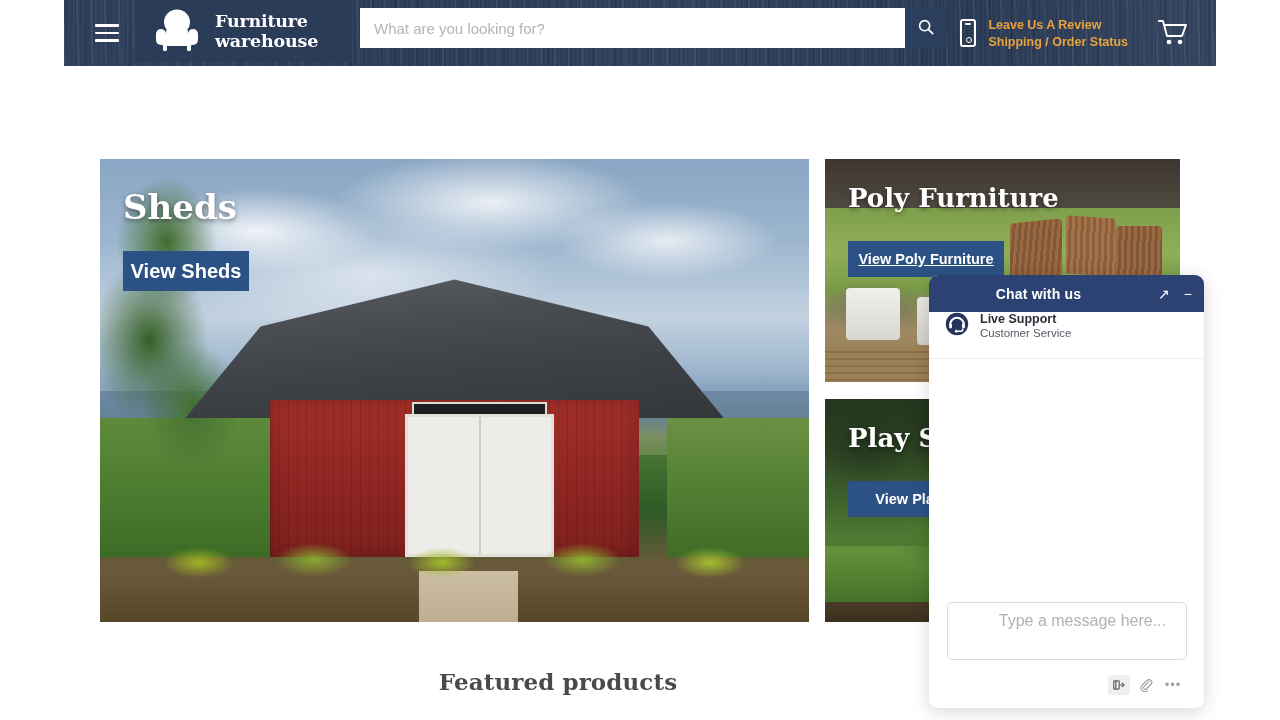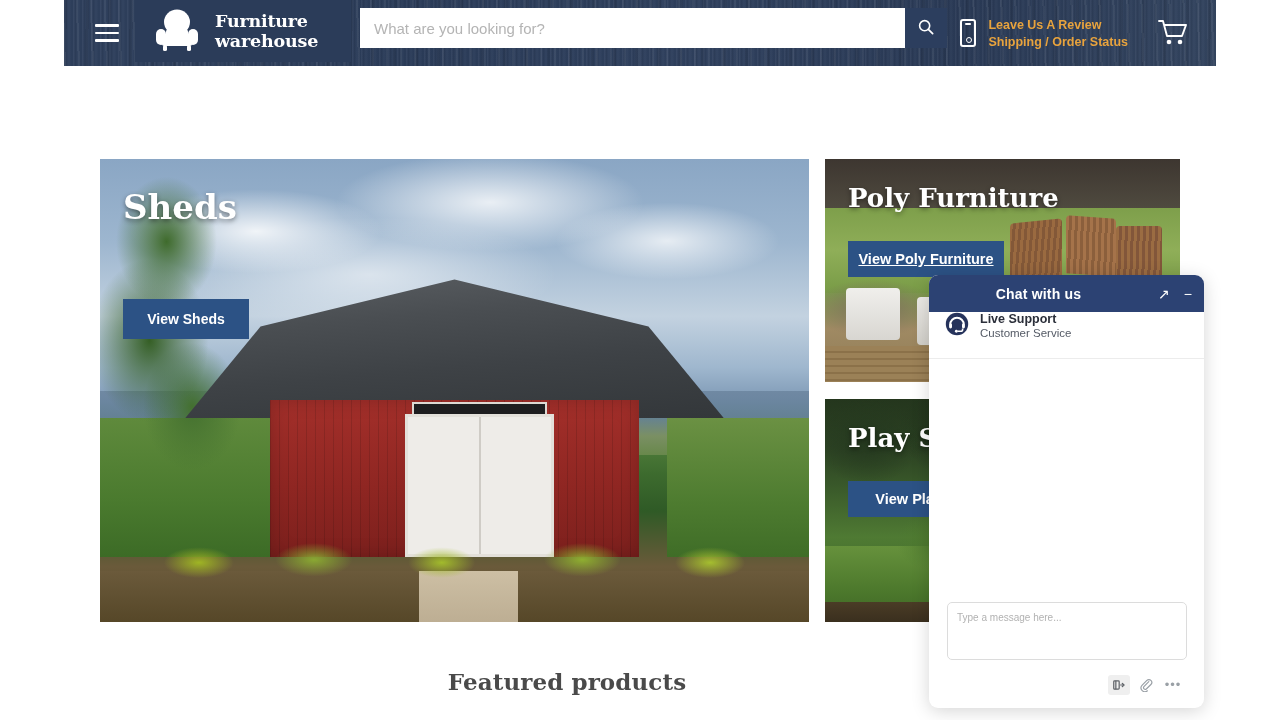--- a/index.html
+++ b/index.html
@@ -73,21 +73,21 @@
     font-family:"Liberation Sans", sans-serif; white-space:nowrap;
   }
   .cart-icon { margin-left:30px; margin-right:28px; width:30px; height:28px; position:relative; cursor:pointer; }
 
   
   .section-title {
     text-align:center; font-family:"DejaVu Serif", serif; font-weight:bold;
     font-size:23px; color:#4a4a4a; letter-spacing:0.1px;
   }
   .ft-cat-title { position:absolute; left:0; top:113px; width:1280px; }
-  .ft-prod-title { position:absolute; left:0; top:668px; width:1116px;margin-left:9px; }
+  .ft-prod-title { position:absolute; left:0; top:668px; width:1116px; }
 
   
   .cards { position:absolute; left:100px; top:159px; width:1080px; height:463px; }
 
   .card { position:absolute; overflow:hidden; }
   .card-sheds { left:0; top:0; width:709px; height:463px; }
   .card-poly  { left:725px; top:0; width:355px; height:223px; }
   .card-play  { left:725px; top:240px; width:355px; height:223px; }
 
   .card-title {
@@ -97,21 +97,21 @@
   }
   .card-sheds .card-title { left:23px; top:28px; font-size:34px; }
   .card-poly .card-title  { left:23px; top:24px; font-size:26px; }
   .card-play .card-title  { left:23px; top:24px; font-size:26px; }
 
   .card-btn {
     position:absolute; background:#2c5285; color:#fff; border:none; cursor:pointer;
     font-family:"Liberation Sans", sans-serif; font-weight:bold;
     display:flex; align-items:center; justify-content:center;
   }
-  .card-sheds .card-btn { left:23px; top:92px; width:126px; height:40px; font-size:14px;margin-top:48px; }
+  .card-sheds .card-btn { left:23px; top:92px; width:126px; height:40px; font-size:20px; }
   .card-poly .card-btn  { left:23px; top:82px; width:156px; height:36px; font-size:14.5px;text-decoration:underline; }
   .card-play .card-btn  { left:23px; top:82px; width:156px; height:36px; font-size:14.5px; }
 
   
   .shed-scene { position:absolute; inset:0;
     background:
       linear-gradient(180deg,#8aa6c4 0%, #9db6cf 18%, #c3d2e0 34%, #9fb7ce 45%, #7f9ab6 52%, #6f8c5c 56%, #4e7b3a 62%, #3d6b2e 68%, #2f5a26 76%, #6a5a3a 88%, #55472c 100%);
   }
   .clouds { position:absolute; left:0; top:0; width:100%; height:52%;
     background:
@@ -226,23 +226,24 @@
   }
   .agent-avatar { width:24px; height:24px; flex:0 0 auto; margin-right:11px; }
   .agent-name { font-size:12.5px; font-weight:bold; color:#2b2f3a; line-height:14px;
     font-family:"Liberation Sans", sans-serif; }
   .agent-role { font-size:11.5px; color:#555b66; line-height:14px;
     font-family:"Liberation Sans", sans-serif; }
   .chat-body { flex:1 1 auto; background:#fff; }
   .chat-composer { flex:0 0 auto; padding:0 18px 0 18px; }
   .chat-textarea {
     width:240px; height:58px; border:1px solid #dcdcdc; border-radius:5px;
-    resize:none; outline:none; padding:9px 9px;
-    font-family:"Liberation Sans", sans-serif; font-size:10px; color:#333;
+    resize:none; outline:none; padding:9px 20px;
+    font-family:"Liberation Sans", sans-serif; font-size:16px; color:#333;
     background:#fff;
+    text-align:right;
   }
   .chat-textarea::placeholder { color:#b2b2b2; }
   .chat-tools { display:flex; justify-content:flex-end; align-items:center; gap:5px;
     padding:11px 20px 13px 0; }
   .tool-btn { width:22px; height:20px; display:flex; align-items:center; justify-content:center;
     cursor:pointer; border-radius:3px; }
   .tool-btn.active { background:#efefef; }
   .dots { letter-spacing:1px; color:#9aa0a6; font-size:13px; line-height:10px; }
 </style>
 </head>

